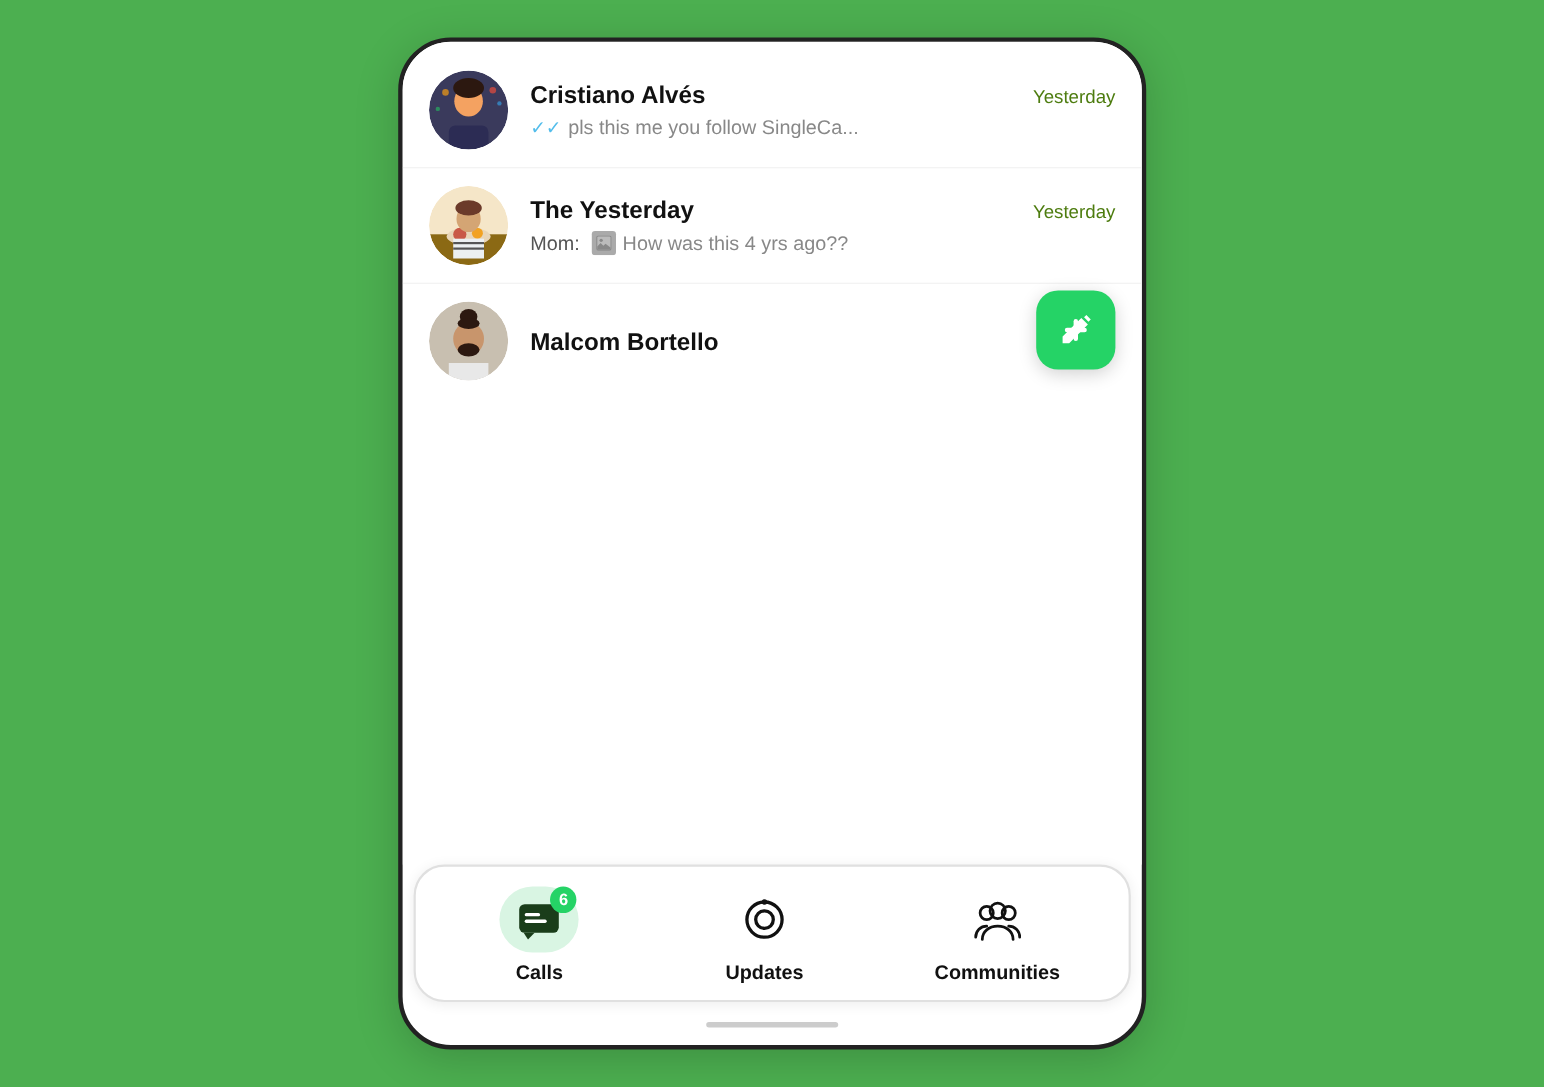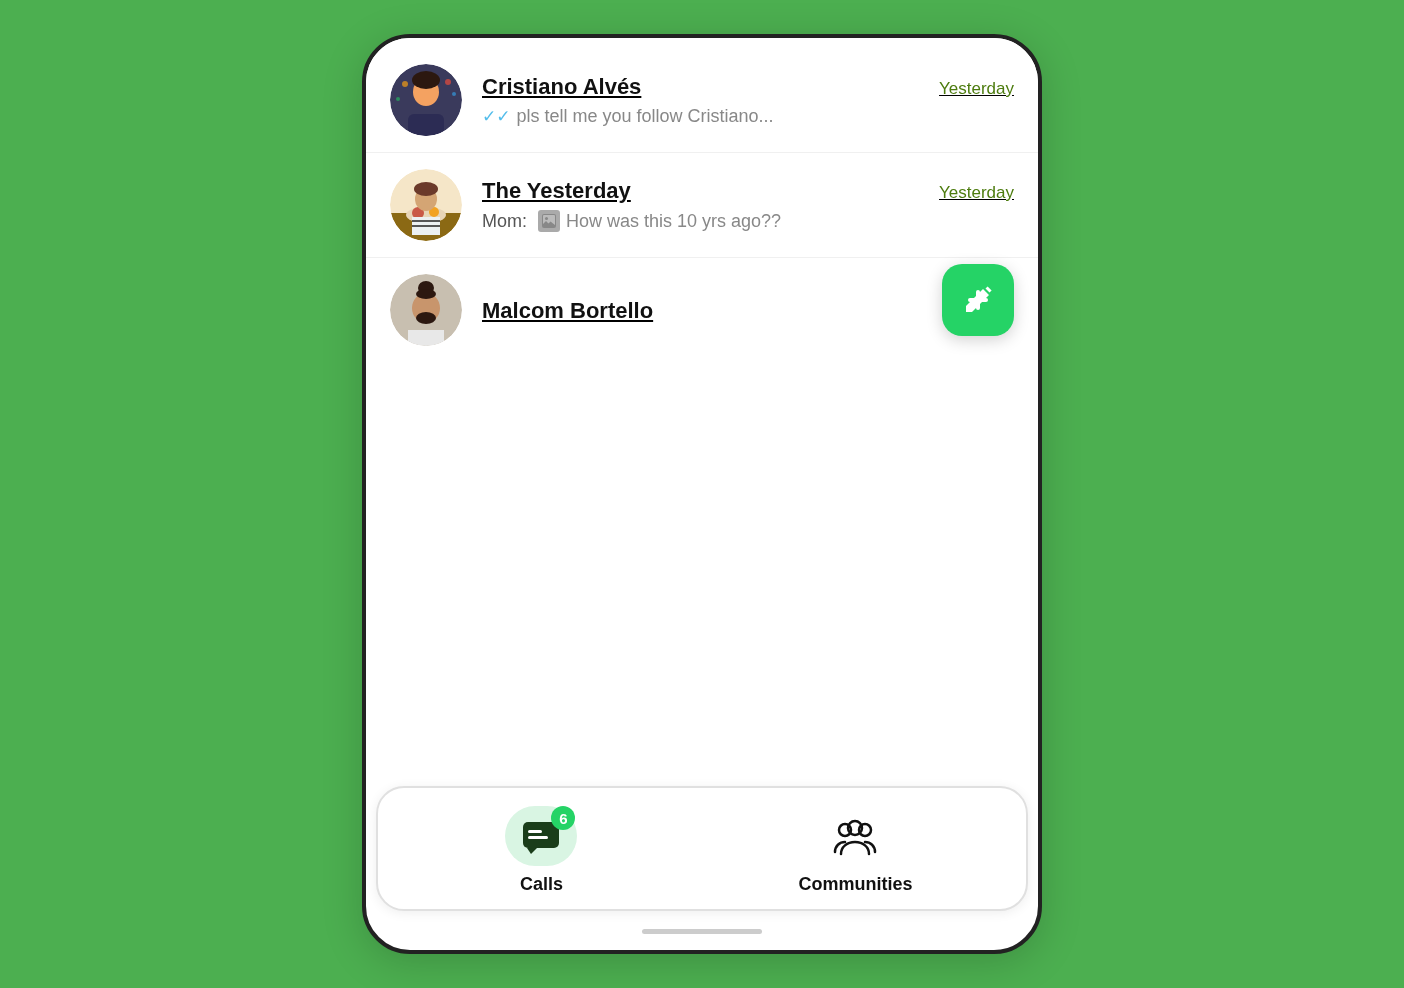--- a/index.html
+++ b/index.html
@@ -59,21 +59,20 @@
     .chat-info {
       flex: 1;
       min-width: 0;
     }
 
     .chat-name-row {
       display: flex;
       justify-content: space-between;
       align-items: baseline;
       margin-bottom: 6px;
-      text-decoration: underline;
     }
 
     .chat-name {
       font-size: 22px;
       font-weight: 700;
       color: #111;
     }
 
     .chat-time {
       font-size: 17px;
@@ -242,21 +241,21 @@
           </g>
         </svg>
       </div>
       <div class="chat-info">
         <div class="chat-name-row">
           <span class="chat-name">Cristiano Alvés</span>
           <span class="chat-time">Yesterday</span>
         </div>
         <div class="chat-preview">
           <span class="double-check">✓✓</span>
-          <span>pls tell me you follow Cristiano...</span>
+          <span>pls this me you follow SingleCa...</span>
         </div>
       </div>
     </div>
 
     <div class="chat-item">
       <div class="avatar">
         <svg width="72" height="72" viewBox="0 0 72 72" xmlns="http://www.w3.org/2000/svg">
           <defs>
             <clipPath id="circ2">
                 <circle cx="36" cy="36" r="36"></circle>
@@ -289,21 +288,21 @@
         <div class="chat-preview">
           <span style="color:#555;">Mom:&nbsp;</span>
           <span class="image-icon">
             <svg width="14" height="14" viewBox="0 0 14 14">
                 <rect width="14" height="14" rx="2" fill="#888"></rect>
                 <rect x="1" y="1" width="12" height="12" rx="1" fill="#bbb"></rect>
                 <circle cx="4.5" cy="4.5" r="1.5" fill="#888"></circle>
                 <path d="M1 10l3-3 2.5 2.5 2-2L13 11v2H1z" fill="#888"></path>
               </svg>
           </span>
-          <span>How was this 10 yrs ago??</span>
+          <span>How was this 4 yrs ago??</span>
         </div>
       </div>
     </div>
 
     <div class="chat-item chat-item-partial" style="position:relative; padding-bottom: 0;">
       <div class="avatar">
         <svg width="72" height="72" viewBox="0 0 72 72" xmlns="http://www.w3.org/2000/svg">
           <defs>
             <clipPath id="circ3">
                 <circle cx="36" cy="36" r="36"></circle>
@@ -352,25 +351,37 @@
           <rect x="4" y="8" width="36" height="26" rx="5" fill="#1a3d1a"></rect>
           <rect x="9" y="16" width="14" height="3" rx="1.5" fill="white"></rect>
           <rect x="9" y="22" width="20" height="3" rx="1.5" fill="white"></rect>
           <path d="M8 34l4 6 6-6" fill="#1a3d1a"></path>
         </svg>
         <div class="badge">6</div>
       </div>
       <span class="nav-label active">Calls</span>
     </div>
 
-
     <div class="nav-item">
       <div class="nav-icon-wrap">
         <svg class="nav-icon-svg" viewBox="0 0 44 44" fill="none" xmlns="http://www.w3.org/2000/svg">
 
+          <circle cx="22" cy="22" r="16" stroke="#111" stroke-width="3" fill="none"></circle>
+          <circle cx="22" cy="22" r="8" stroke="#111" stroke-width="3" fill="none"></circle>
+
+          <circle cx="22" cy="6" r="2.5" fill="#111"></circle>
+        </svg>
+      </div>
+      <span class="nav-label">Updates</span>
+    </div>
+
+    <div class="nav-item">
+      <div class="nav-icon-wrap">
+        <svg class="nav-icon-svg" viewBox="0 0 44 44" fill="none" xmlns="http://www.w3.org/2000/svg">
+
           <circle cx="12" cy="16" r="6" stroke="#111" stroke-width="2.5" fill="none"></circle>
           <path d="M2 38c0-6 4.5-10 10-10" stroke="#111" stroke-width="2.5" stroke-linecap="round" fill="none"></path>
 
           <circle cx="32" cy="16" r="6" stroke="#111" stroke-width="2.5" fill="none"></circle>
           <path d="M42 38c0-6-4.5-10-10-10" stroke="#111" stroke-width="2.5" stroke-linecap="round" fill="none"></path>
 
           <circle cx="22" cy="14" r="7" stroke="#111" stroke-width="2.5" fill="none"></circle>
           <path d="M8 40c0-7 6-12 14-12s14 5 14 12" stroke="#111" stroke-width="2.5" stroke-linecap="round" fill="none"></path>
         </svg>
       </div>

